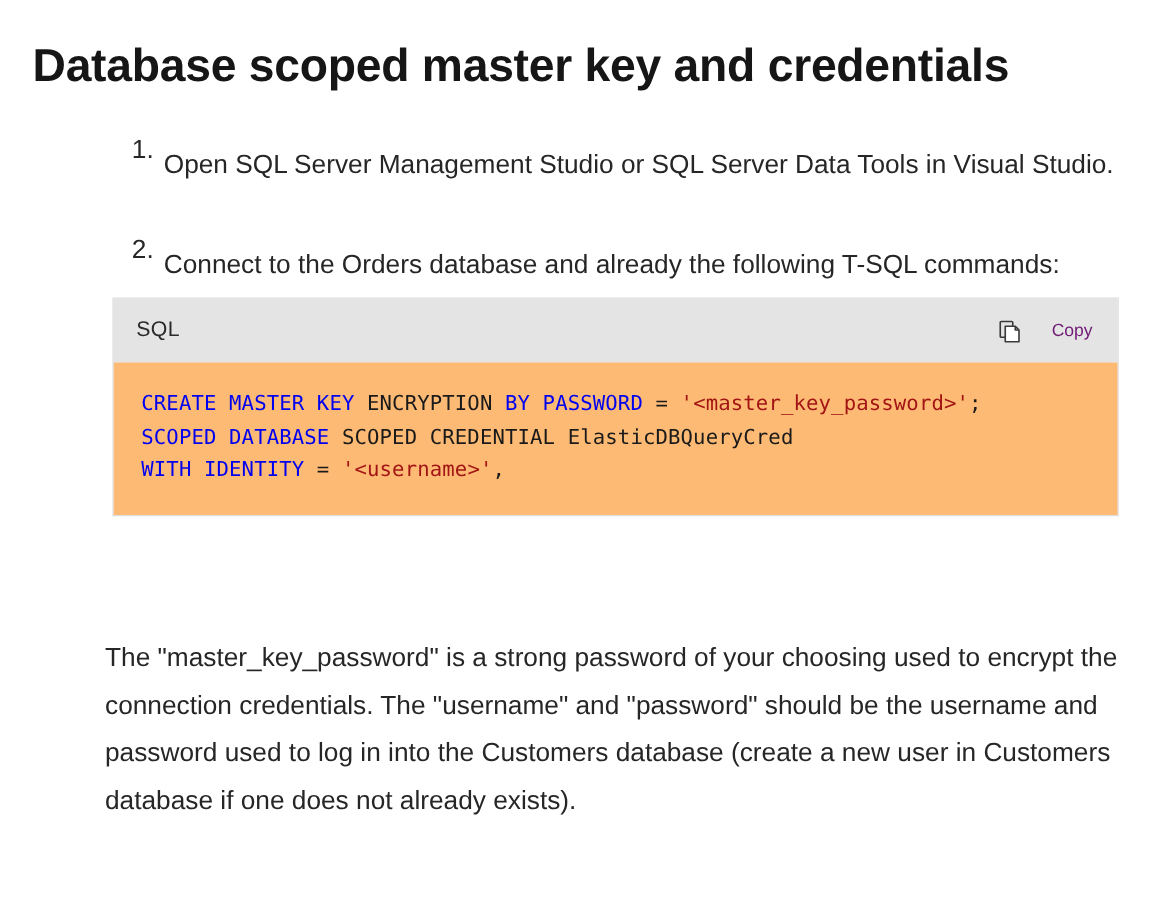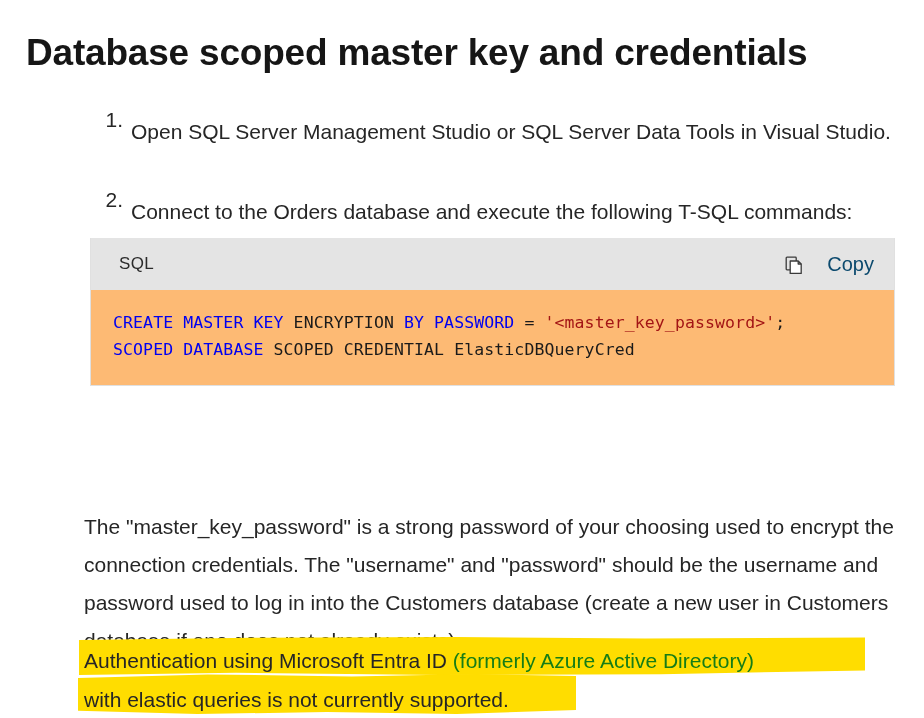--- a/index.html
+++ b/index.html
@@ -74,34 +74,34 @@
     border-top: none;
     box-sizing: border-box;
     background: #f2f2f2;
   }
   .code-header {
     height: 52px;
     background: #e4e4e4;
     display: flex;
     align-items: center;
     justify-content: space-between;
-    padding: 0 16px 0 28px;
+    padding: 0 16px 0 18px;
     box-sizing: border-box;
   }
   .code-lang {
     font-size: 17px;
     color: #2b2b2b;
     letter-spacing: 0.3px;
   }
   .copy-button {
     display: flex;
     align-items: center;
     gap: 23px;
-    font-size: 20px;
-    color: #0c4a6e;
+    font-size: 14px;
+    color: #701a75;
     cursor: pointer;
     background: none;
     border: none;
     padding: 2px 4px;
     font-family: inherit;
   }
   .copy-icon {
     width: 19px;
     height: 19px;
     display: inline-block;
@@ -190,50 +190,41 @@
 
   <h1 class="page-title">Database scoped master key and credentials</h1>
 
   <ol class="steps">
     <li class="step">
       <span class="step-marker">1.</span>
       <span class="step-text">Open SQL Server Management Studio or SQL Server Data Tools in Visual Studio.</span>
     </li>
     <li class="step">
       <span class="step-marker">2.</span>
-      <span class="step-text">Connect to the Orders database and execute the following T-SQL commands:</span>
+      <span class="step-text">Connect to the Orders database and already the following T-SQL commands:</span>
     </li>
   </ol>
 
   <div class="codeblock">
     <div class="code-header">
       <span class="code-lang">SQL</span>
       <button class="copy-button">
         <span class="copy-icon">
           <svg width="19" height="19" viewBox="0 0 19 19" aria-hidden="true">
             <rect x="1.2" y="1.2" width="10" height="12.6" rx="0.8" fill="none" stroke="#3a3a3a" stroke-width="1.3"></rect>
             <path d="M5.2 5.0 H13.2 L16.2 8.0 V17.4 H5.2 Z" fill="#ffffff" stroke="#3a3a3a" stroke-width="1.3" stroke-linejoin="round"></path>
             <path d="M13.2 5.0 V8.0 H16.2" fill="none" stroke="#3a3a3a" stroke-width="1.3" stroke-linejoin="round"></path>
           </svg>
         </span>
         <span>Copy</span>
       </button>
     </div>
     <div class="code-body">
       <div class="code-line"><span class="kw">CREATE MASTER KEY </span><span class="pln">ENCRYPTION </span><span class="kw">BY PASSWORD </span><span class="pln">= </span><span class="str">'&lt;master_key_password&gt;'</span><span class="pln">;</span></div>
       <div class="code-line"><span class="kw">SCOPED DATABASE </span><span class="pln">SCOPED CREDENTIAL ElasticDBQueryCred</span></div>
+      <div class="code-line"><span class="kw">WITH IDENTITY </span><span class="pln">= </span><span class="str">'&lt;username&gt;'</span><span class="pln">,</span></div>
     </div>
   </div>
 
   <p class="body-para">The "master_key_password" is a strong password of your choosing used to encrypt the connection credentials. The "username" and "password" should be the username and password used to log in into the Customers database (create a new user in Customers database if one does not already exists).</p>
 
-  <div class="note">
-    <div class="note-line">
-      <span class="mark mark-1"></span>
-      <span class="note-text">Authentication using Microsoft Entra ID </span><span class="note-text hl-green">(formerly Azure Active Directory)</span>
-    </div>
-    <div class="note-line">
-      <span class="mark mark-2"></span>
-      <span class="note-text">with elastic queries is not currently supported.</span>
-    </div>
-  </div>
 
 </div>
 
 </body></html>

